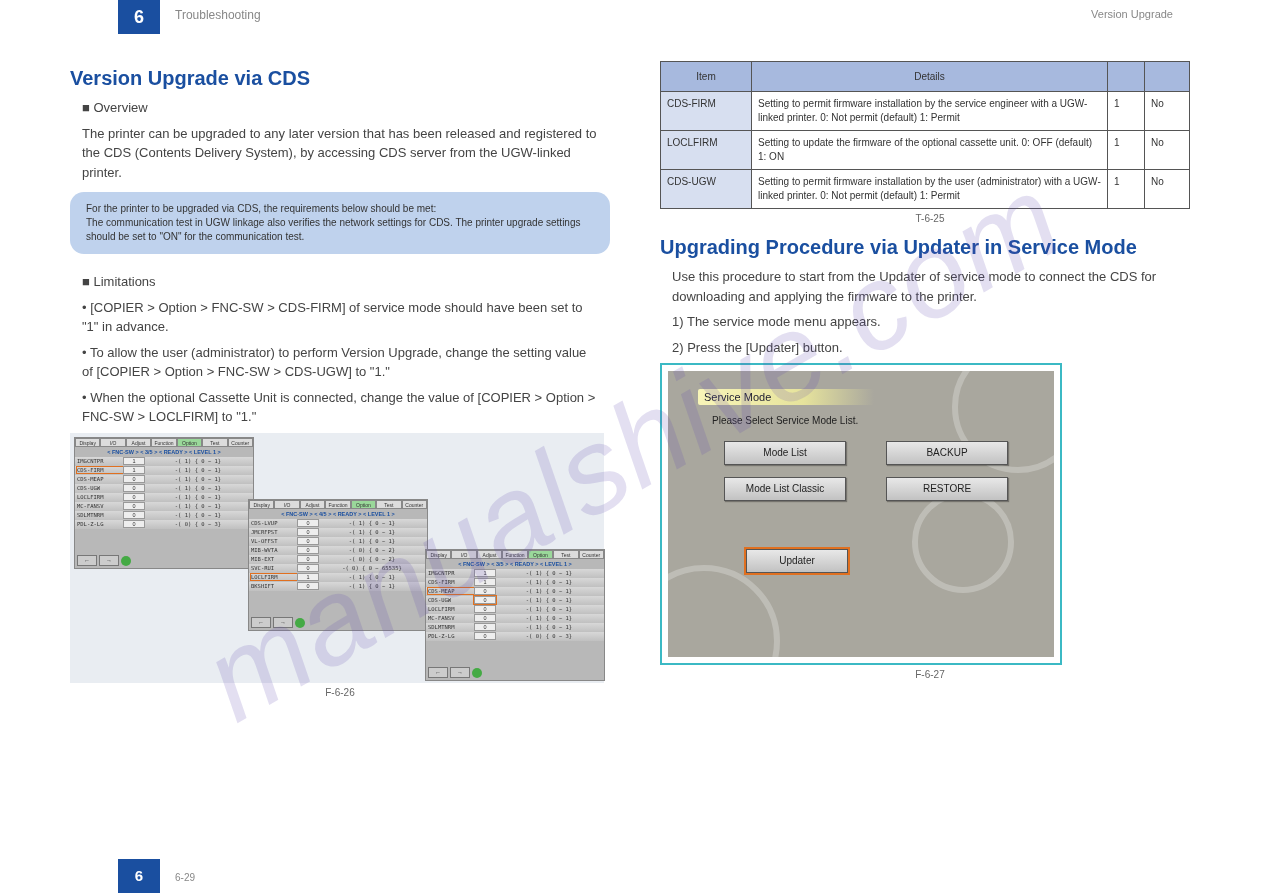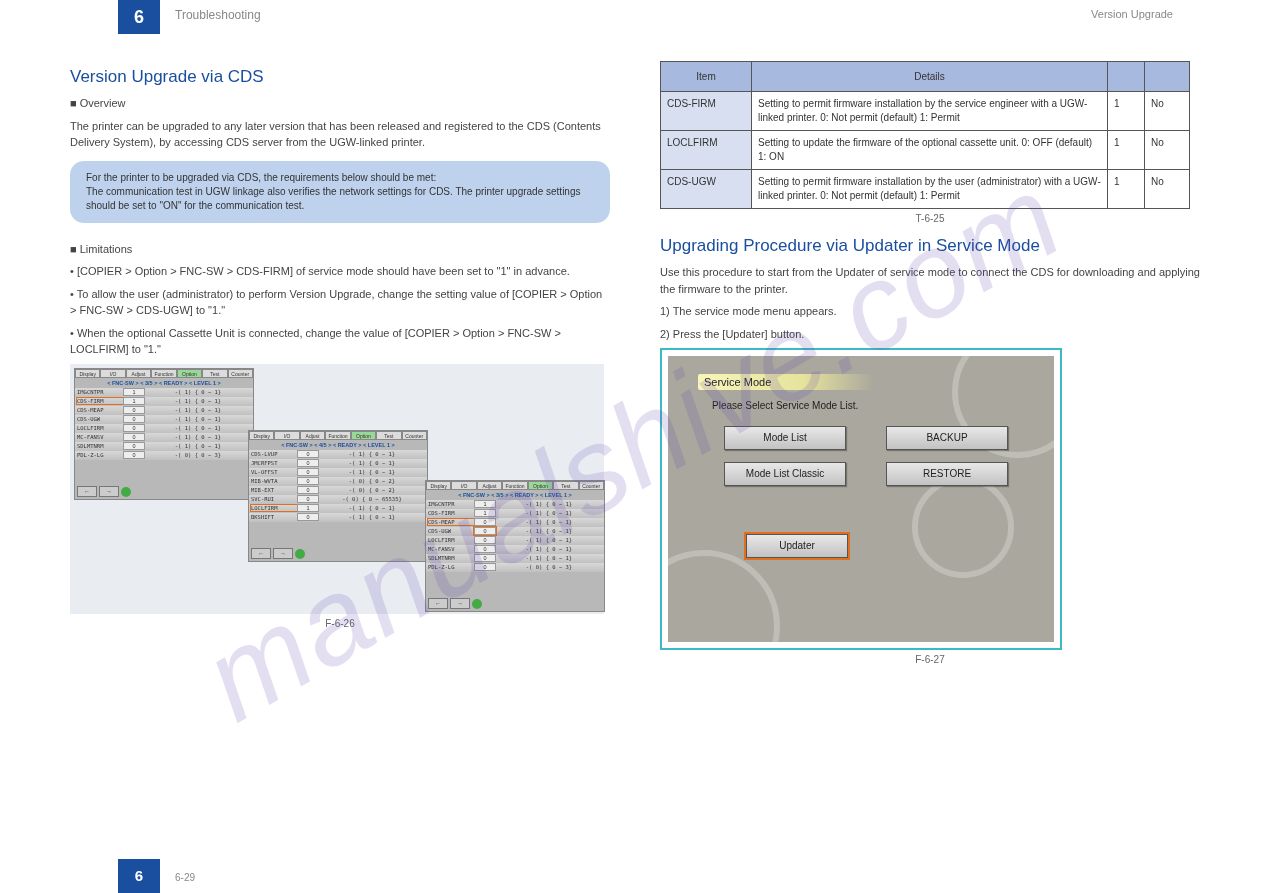--- a/index.html
+++ b/index.html
@@ -4,22 +4,22 @@
 <style>
 html, body { margin:0; padding:0; font-family: Arial, Helvetica, sans-serif; background:#fff; color:#333; }
 .page { width:1263px; height:893px; position:relative; overflow:hidden; }
 .watermark { position:absolute; top:50%; left:50%; transform:translate(-50%,-50%) rotate(-30deg); font-size:120px; font-weight:300; color:rgba(100,80,180,0.18); letter-spacing:2px; pointer-events:none; z-index:50; white-space:nowrap; font-style:italic;}
 .header-bar { position:absolute; top:0; left:0; right:0; height:34px; }
 .chapter-box { position:absolute; top:0; left:118px; width:42px; height:34px; background:#1a4fa0; color:#fff; text-align:center; line-height:34px; font-size:18px; font-weight:bold; }
 .chapter-title { position:absolute; top:8px; left:175px; font-size:12px; color:#888; }
 .section-title { position:absolute; top:8px; right:90px; font-size:11px; color:#888; }
 .leftcol { position:absolute; top:55px; left:70px; width:540px; }
 .rightcol { position:absolute; top:55px; left:660px; width:540px; }
-h3.heading { color:#1a4fa0; font-size:17px; font-weight:normal; margin:12px 0 8px 0; }
-p.body { font-size:11px; line-height:1.5; color:#444; margin:6px 0; }
+h3.heading { color:#1a4fa0; font-size:20px; font-weight:bold; margin:12px 0 8px 0; }
+p.body { font-size:13px; line-height:1.5; color:#444; margin:6px 12px; }
 .notebox { background:#bfd2ed; border-radius:14px; padding:10px 16px; margin:10px 0 18px 0;}
 .notebox .note-title { font-size:10.5px; font-weight:bold; color:#333; margin-bottom:4px;}
 .notebox .note-text { font-size:10px; color:#333; line-height:1.4;}
 .notebox ul { margin:2px 0 2px 14px; padding:0;}
 .notebox li { font-size:10px; color:#333; line-height:1.4;}
 .figcap { text-align:center; font-size:10px; color:#666; margin:4px 0 10px 0;}
 .tablebox { border-collapse:collapse; width:530px; font-size:10px; margin-top:6px;}
 .tablebox th { background:#a7b9de; border:1px solid #555; padding:9px 4px; font-weight:normal; text-align:center;}
 .tablebox td { border:1px solid #555; padding:5px 6px; vertical-align:top; line-height:1.4;}
 .tablebox td.rowhead { background:#d7dff0; font-weight:normal;}

